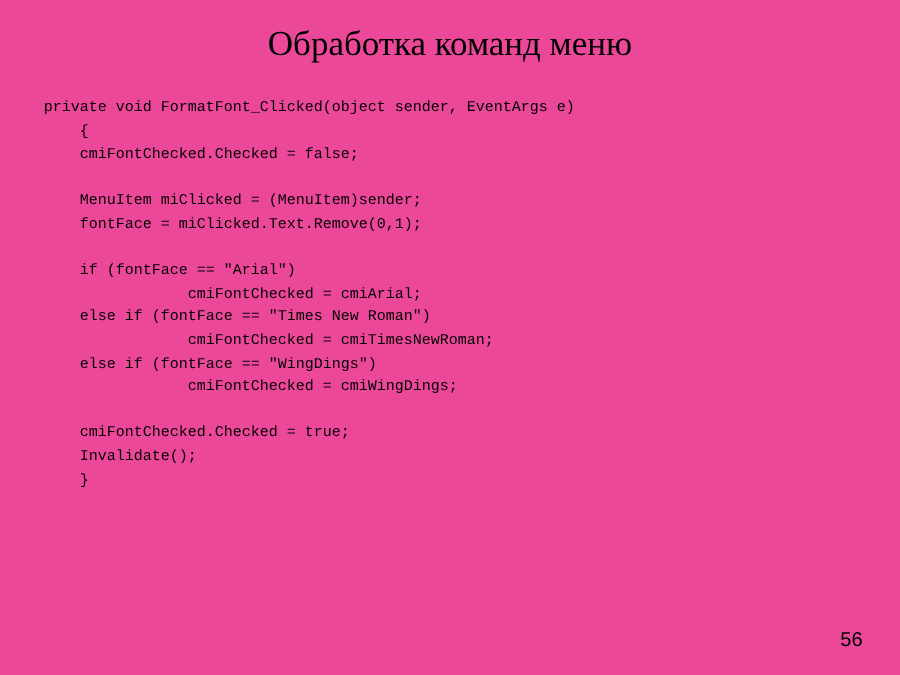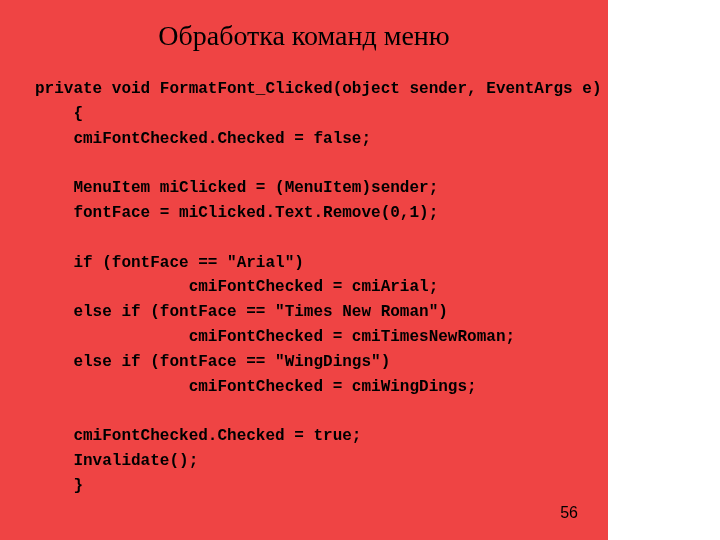--- a/index.html
+++ b/index.html
@@ -11,45 +11,44 @@
     body {
       width: 720px;
       height: 540px;
       background: #ffffff;
       font-family: Arial, sans-serif;
       position: relative;
       overflow: hidden;
     }
 
     .slide-container {
-      width: 608px;
+      width: 720px;
       height: 540px;
-      background: #ef4444;
+      background: #ec4899;
       position: relative;
       padding: 20px 30px;
     }
 
     .slide-title {
       text-align: center;
       font-size: 28px;
       font-family: 'Times New Roman', Times, serif;
       font-weight: normal;
       color: #000000;
       margin-bottom: 20px;
       padding-bottom: 5px;
     }
 
     .code-block {
       font-family: 'Courier New', Courier, monospace;
-      font-size: 16px;
+      font-size: 12px;
       line-height: 1.55;
       color: #000000;
       white-space: pre;
       padding-left: 5px;
-      font-weight: bold;
     }
 
     .slide-number {
       position: absolute;
       bottom: 18px;
       right: 30px;
       font-size: 16px;
       color: #000000;
       font-family: Arial, sans-serif;
     }

